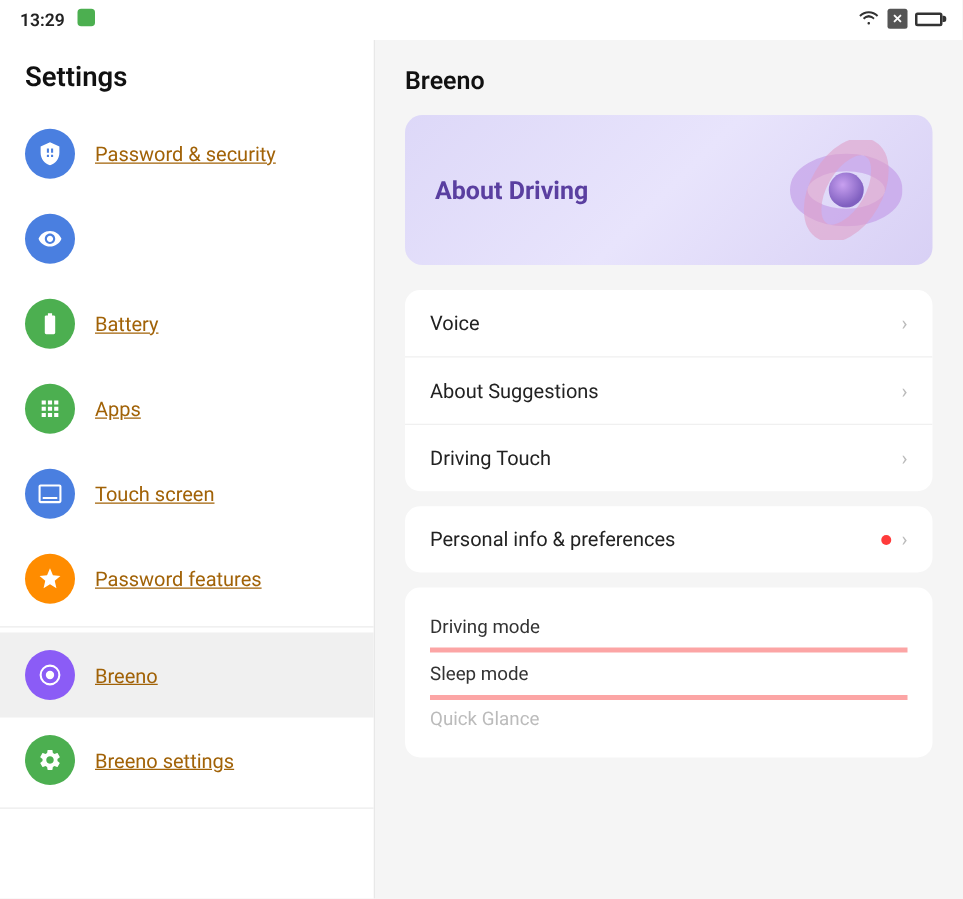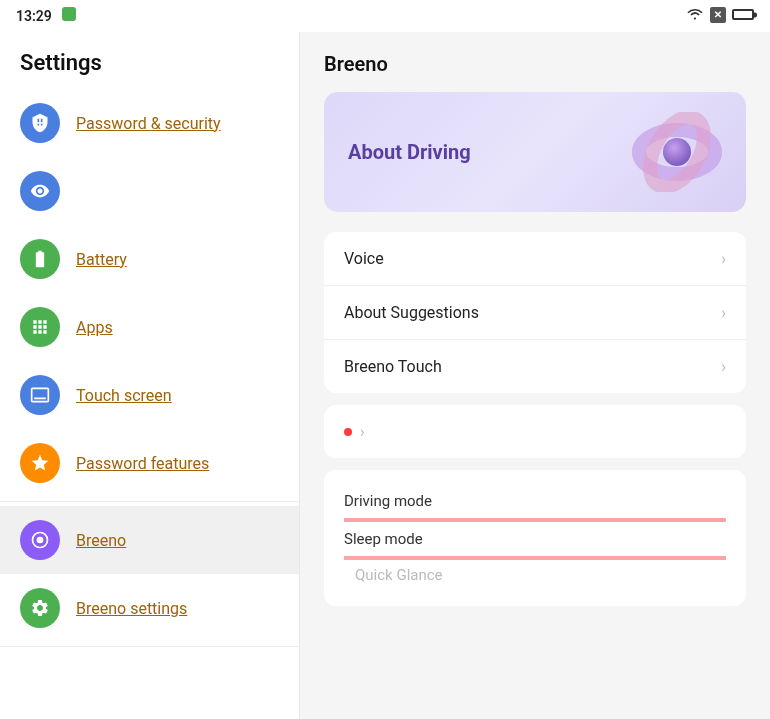--- a/index.html
+++ b/index.html
@@ -356,36 +356,37 @@
           <span class="chevron">›</span>
         </div>
       </div>
       <div class="menu-item">
         <span class="menu-item-label">About Suggestions</span>
         <div class="menu-item-right">
           <span class="chevron">›</span>
         </div>
       </div>
       <div class="menu-item">
-        <span class="menu-item-label">Breeno Touch</span>
+        <span class="menu-item-label">Driving Touch</span>
         <div class="menu-item-right">
           <span class="chevron">›</span>
         </div>
       </div>
     </div>
 
     <div class="menu-group">
       <div class="menu-item">
+        <span class="menu-item-label">Personal info &amp; preferences</span>
         <div class="menu-item-right">
           <span class="red-dot"></span>
           <span class="chevron">›</span>
         </div>
       </div>
     </div>
 
     <div class="suggestions-box">
       <div class="suggestion-item">Driving mode</div>
       <div class="suggestion-item">Sleep mode</div>
-      <div class="suggestion-item" style="color:#bbb; padding-top:6px;margin-left:11px;">Quick Glance</div>
+      <div class="suggestion-item" style="color:#bbb; padding-top:6px;">Quick Glance</div>
     </div>
 
   </div>
 </div>
 
 </body></html>

